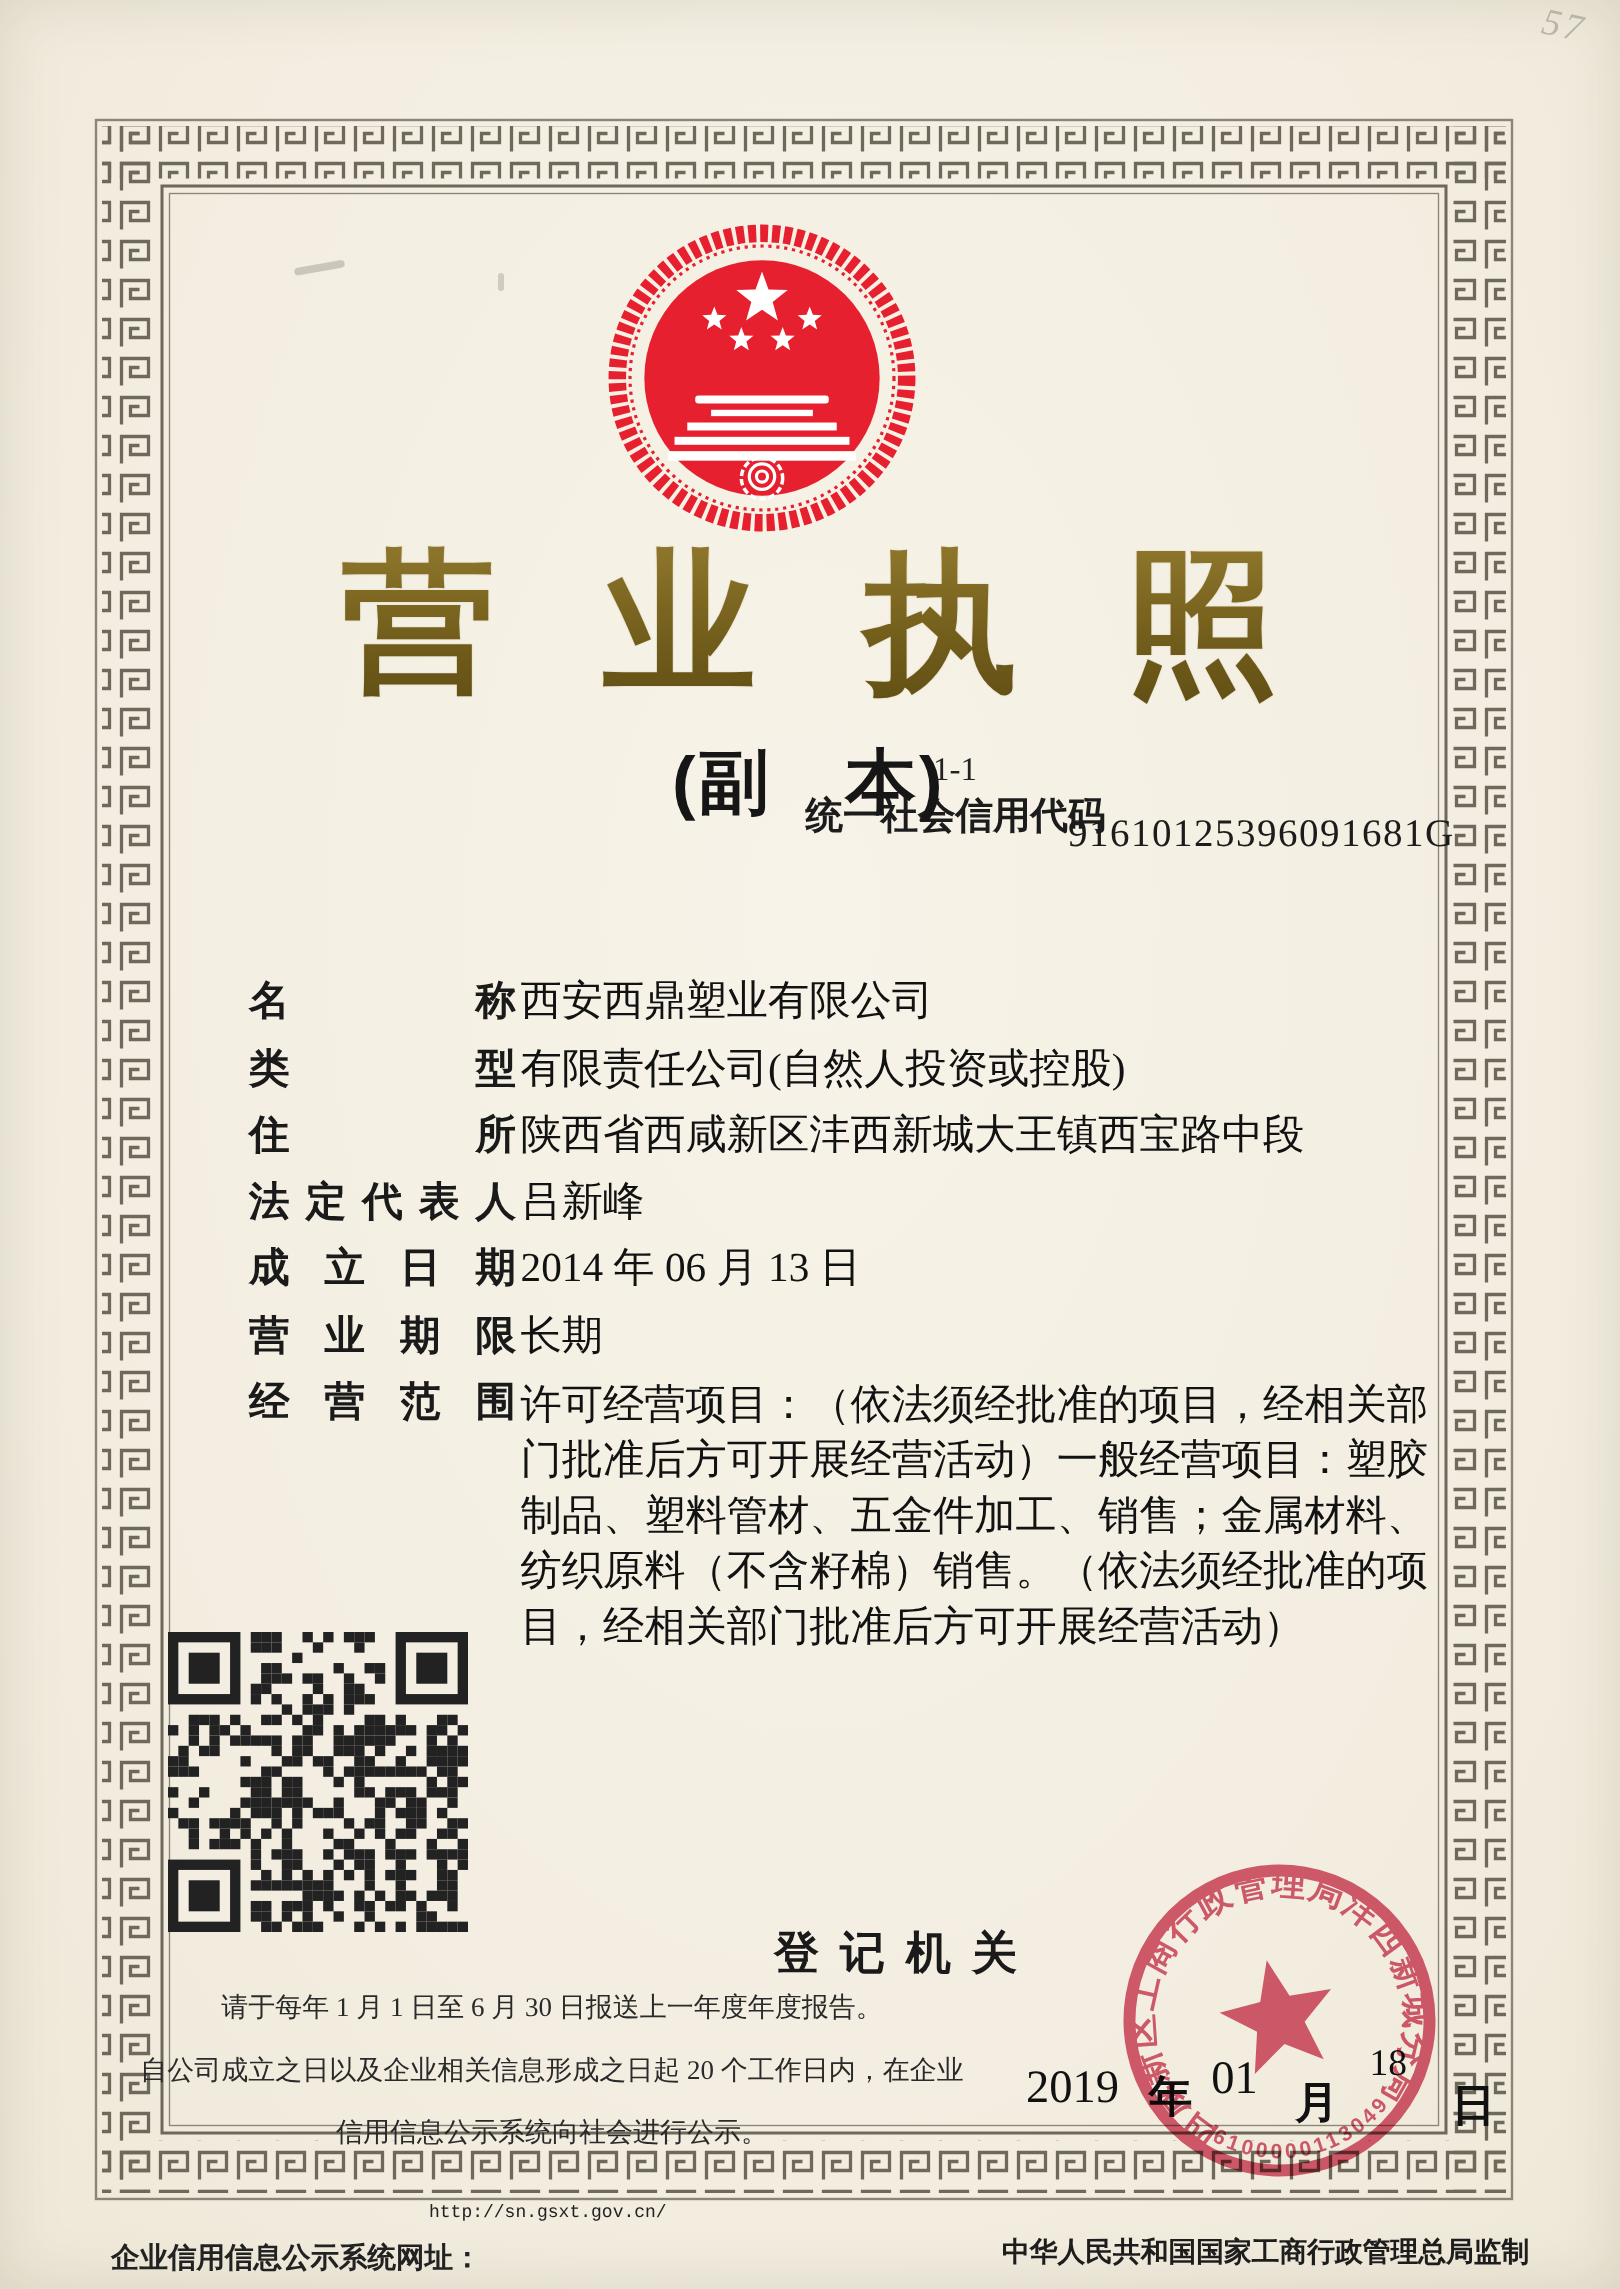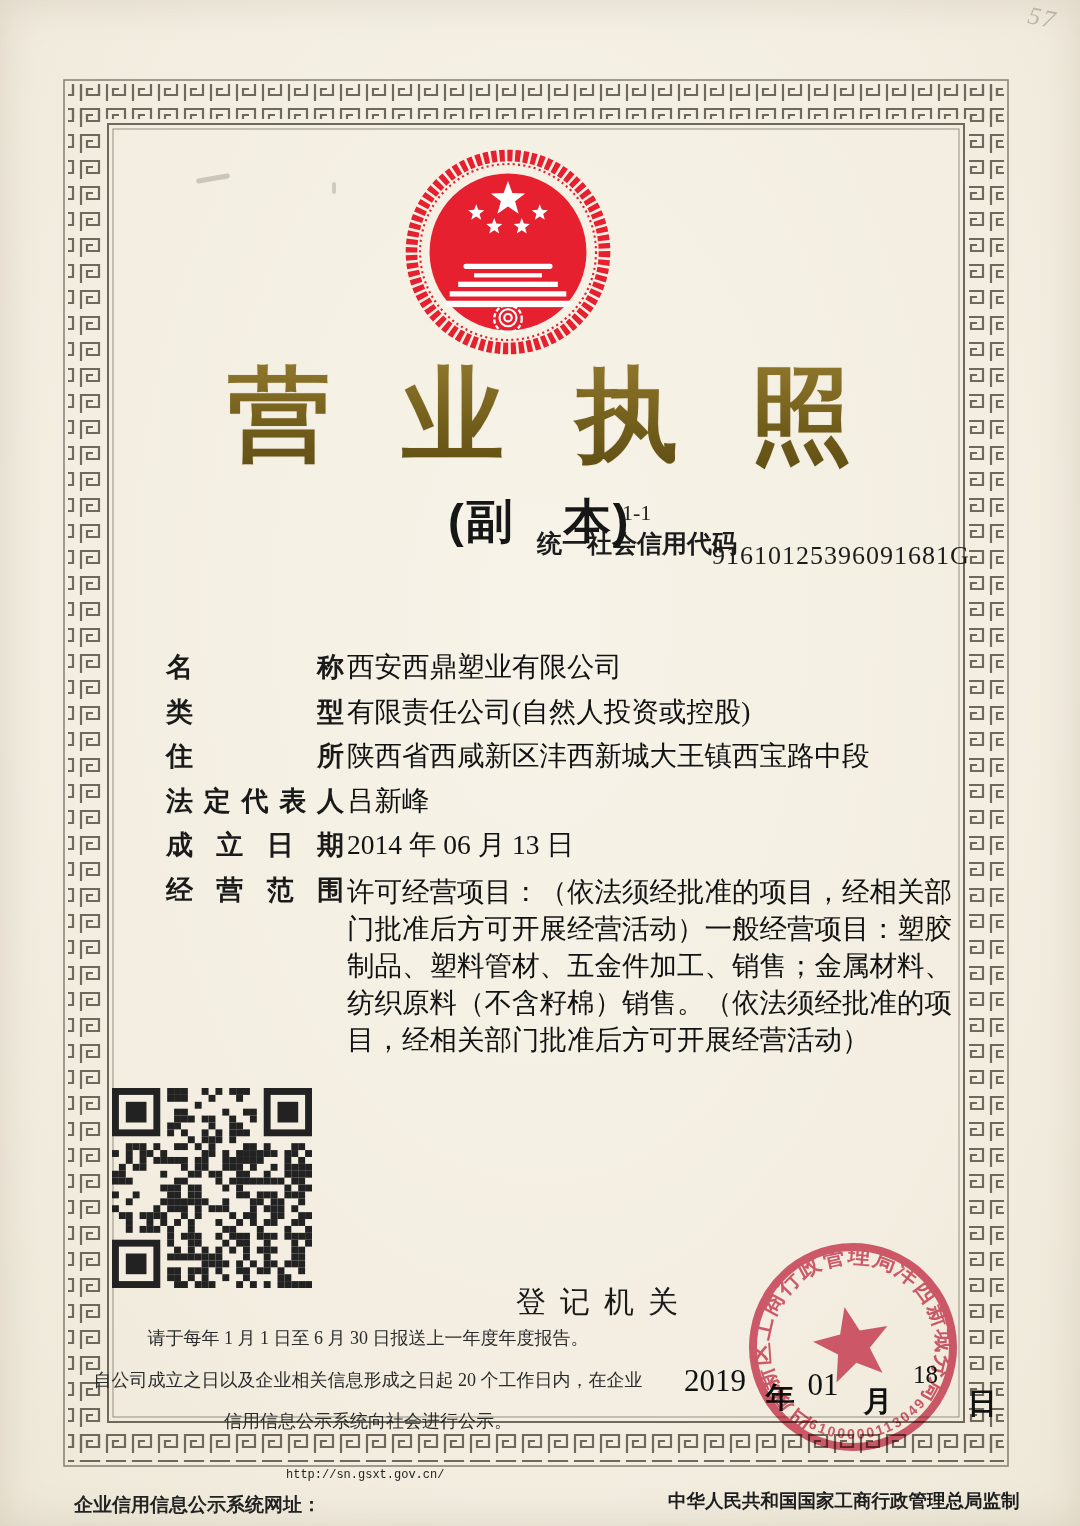--- a/index.html
+++ b/index.html
@@ -47,30 +47,30 @@
   .flabel{
     width:178px;flex:none;font-family:"Liberation Sans",sans-serif;font-weight:600;
     font-size:27px;color:#1a1a1a;text-align:justify;text-align-last:justify;
   }
   .fvalue{flex:1;padding-left:3px;font-size:27.5px;color:#121212;}
   .frow.scope .fvalue{line-height:37px;}
 
   .qr{position:absolute;left:112px;top:1088px;z-index:2;}
 
   .reg-label{position:absolute;left:516px;top:1282px;z-index:2;
-    font-family:"Liberation Sans",sans-serif;font-weight:400;font-size:30px;
+    font-family:"Liberation Sans",sans-serif;font-weight:700;font-size:30px;
     letter-spacing:14px;color:#1a1a1a;}
 
   .notices{position:absolute;left:88px;top:1318px;width:560px;z-index:2;}
   .notices p{margin:0;font-size:18px;line-height:41.5px;color:#2a2a2a;text-align:center;}
 
   .date-line{position:absolute;left:684px;top:1362px;z-index:2;font-size:31px;color:#111;}
   .date-line span{display:inline-block;position:relative;}
   .d-unit{font-family:"Liberation Sans",sans-serif;font-weight:700;font-size:29px;}
-  .d-y{top:0;}
+  .d-y{top:10px;}
   .d-yu{top:16px;margin-left:12px;}
   .d-m{top:4px;margin-left:5px;}
   .d-mu{top:20px;margin-left:17px;}
   .d-d{top:-8px;margin-left:13px;font-size:25px;}
   .d-du{top:22px;margin-left:22px;}
 
   .stamp{position:absolute;left:728px;top:1222px;z-index:5;
     transform:rotate(-12deg);opacity:.92;mix-blend-mode:multiply;}
 
   .footer-url{position:absolute;left:286px;top:1468px;z-index:2;
@@ -149,20 +149,24 @@
       <div class="flabel">住所</div>
       <div class="fvalue">陕西省西咸新区沣西新城大王镇西宝路中段</div>
     </div>
     <div class="frow">
       <div class="flabel">法定代表人</div>
       <div class="fvalue">吕新峰</div>
     </div>
     <div class="frow">
       <div class="flabel">成立日期</div>
       <div class="fvalue">2014 年 06 月 13 日</div>
+    </div>
+    <div class="frow">
+      <div class="flabel">营业期限</div>
+      <div class="fvalue">长期</div>
     </div>
     <div class="frow scope">
       <div class="flabel">经营范围</div>
       <div class="fvalue">许可经营项目：（依法须经批准的项目，经相关部门批准后方可开展经营活动）一般经营项目：塑胶制品、塑料管材、五金件加工、销售；金属材料、纺织原料（不含籽棉）销售。（依法须经批准的项目，经相关部门批准后方可开展经营活动）</div>
     </div>
   </div>
 
   <svg id="qr-svg" class="qr" width="200" height="200" viewBox="0 0 203 203">
       <g fill="#222">
         <rect x="56" y="0" width="7" height="7"></rect>

